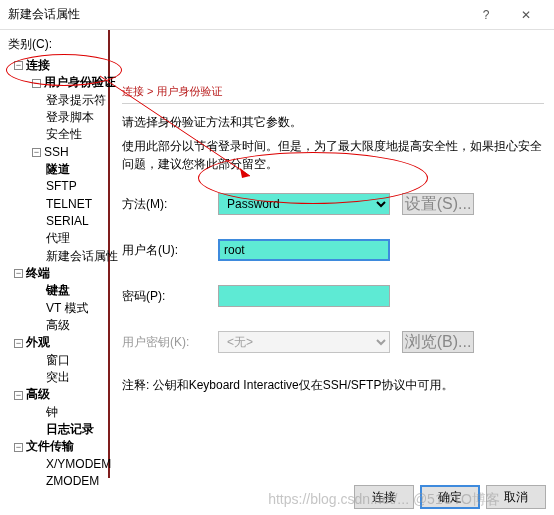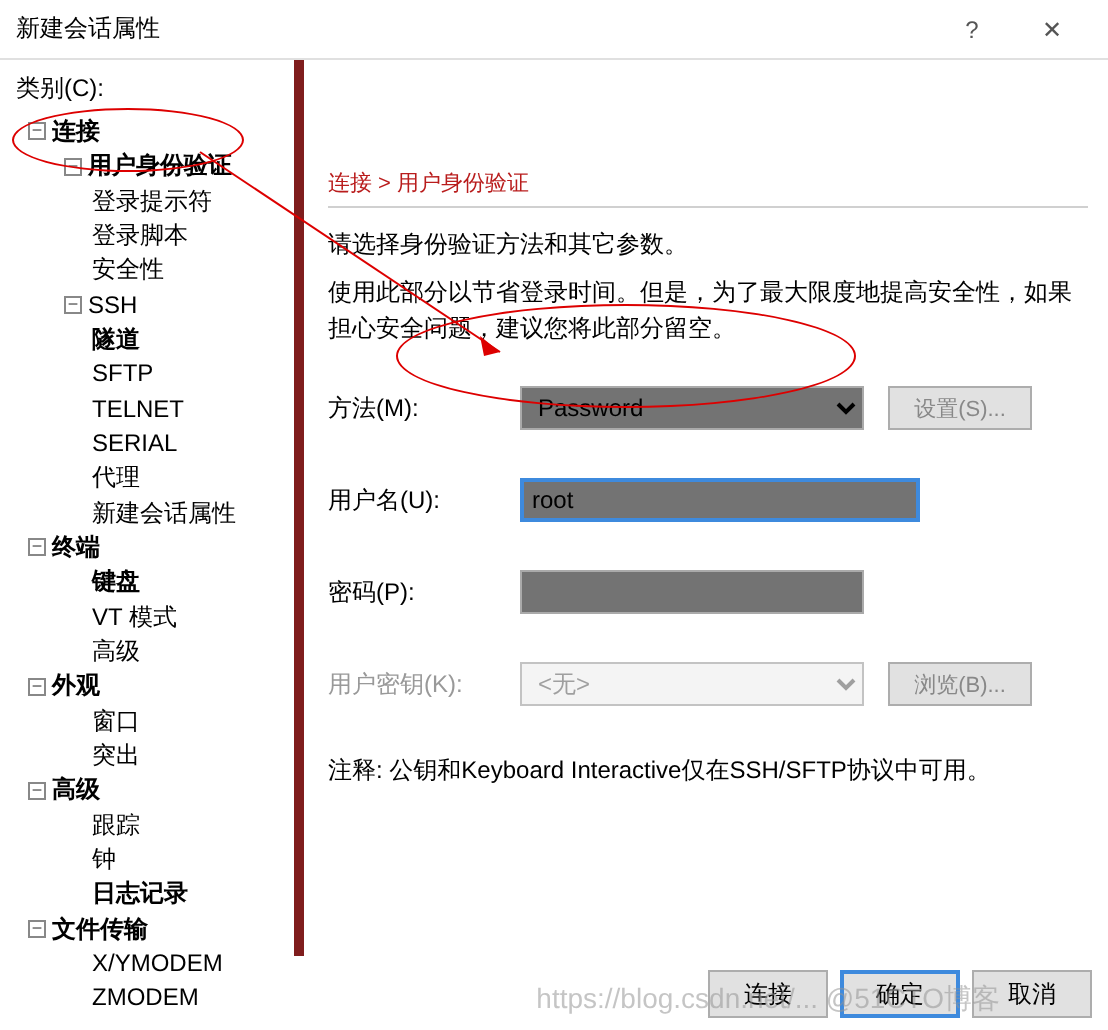--- a/index.html
+++ b/index.html
@@ -1,45 +1,45 @@
 <!DOCTYPE html>
 <html><head>
 <meta charset="utf-8">
 <style>
 * { box-sizing: border-box; font-family: "Microsoft YaHei", sans-serif; }
 body { margin: 0; background: #fff; width: 554px; height: 515px; overflow: hidden; font-size: 12px; color: #000; }
 .titlebar { height: 30px; background: #fff; display: flex; align-items: center; padding: 12px 8px; border-bottom: 1px solid #e0e0e0; }
 .titlebar .title { flex: 1; font-size: 12px; }
 .titlebar .wbtn { width: 40px; height: 30px; display: flex; align-items: center; justify-content: center; color: #555; }
 .body { display: flex; height: 448px; }
-.left { width: 152px; border-right: 5px solid #7f1d1d; padding: 4px 0 4px 4px; }
+.left { width: 110px; border-right: 2px solid #7f1d1d; padding: 4px 0 4px 4px; }
 .label-cat { font-size: 12px; margin: 2px 0 4px 4px; }
 .tree { font-size: 12px; line-height: 17px; }
 .tree .node { white-space: nowrap; }
 .tree .tog { display: inline-block; width: 9px; height: 9px; border: 1px solid #888; text-align: center; line-height: 7px; font-size: 9px; margin-right: 3px; vertical-align: middle; color: #555; }
 .tree .sp { display: inline-block; width: 14px; }
 .tree .lbl { vertical-align: middle; }
 .tree .bold { font-weight: bold; }
 .tree .d1 { padding-left: 10px; }
 .tree .d2 { padding-left: 28px; }
 .tree .d3 { padding-left: 42px; }
 .right { flex: 1; padding: 6px 10px 0 12px; position: relative; }
 .bc { color: #b91c1c; font-size: 11px; margin-bottom: 4px; margin-top: 48px; }
 .hr { border-top: 1px solid #d0d0d0; margin-bottom: 10px; }
 .desc { font-size: 12px; margin-bottom: 6px; }
 .desc2 { font-size: 12px; line-height: 18px; margin-bottom: 20px; }
 .form-row { display: flex; align-items: center; margin-bottom: 24px; height: 22px; }
 .form-row .flabel { width: 96px; font-size: 12px; }
 .form-row .disabled { color: #999; }
-.form-row select, .form-row input { height: 22px; border: 1px solid #aaa; font-size: 12px; background: #737373; padding: 0 4px; }
+.form-row select, .form-row input { height: 22px; border: 1px solid #aaa; font-size: 12px; background: #5eead4; padding: 0 4px; }
 .form-row select { width: 172px; }
-.form-row input.username { width: 200px; border: 2px solid #3e8add; }
+.form-row input.username { width: 172px; border: 2px solid #3e8add; }
 .form-row input.pwd { width: 172px; }
 .form-row select.key { width: 172px; background: #f0f0f0; color: #777; }
-.btn-side { margin-left: 12px; width: 72px; height: 22px; background: #e1e1e1; border: 1px solid #adadad; color: #888; font-size: 11px; display: inline-flex; align-items: center; justify-content: center; text-align: right; }
+.btn-side { margin-left: 12px; width: 72px; height: 22px; background: #e1e1e1; border: 1px solid #adadad; color: #888; font-size: 16px; display: inline-flex; align-items: center; justify-content: center; text-align: right; }
 .note { font-size: 12px; margin-top: 18px; }
 .footer { position: absolute; bottom: 6px; right: 8px; display: flex; gap: 6px; align-items: center; }
 .footer .btn { width: 60px; height: 24px; background: #e1e1e1; border: 1px solid #adadad; font-size: 12px; display: flex; align-items: center; justify-content: center; }
 .footer .btn.primary { border: 2px solid #3e8add; }
 .watermark { position: absolute; right: 54px; bottom: 6px; color: rgba(150,150,150,0.55); font-size: 14px; pointer-events: none; }
 
 .anno { position: absolute; border: 1px solid #d00; border-radius: 50%; pointer-events: none; }
 .anno1 { left: 6px; top: 54px; width: 116px; height: 32px; }
 .anno2 { left: 198px; top: 152px; width: 230px; height: 52px; }
 .arrow { position: absolute; left: 90px; top: 66px; width: 170px; height: 120px; pointer-events: none; }
@@ -70,21 +70,20 @@
       <div class="node d2"><span class="sp"></span><span class="lbl">代理</span></div>
       <div class="node d2"><span class="sp"></span><span class="lbl">新建会话属性</span></div>
       <div class="node d1"><span class="tog">−</span><span class="lbl bold">终端</span></div>
       <div class="node d2"><span class="sp"></span><span class="lbl bold">键盘</span></div>
       <div class="node d2"><span class="sp"></span><span class="lbl">VT 模式</span></div>
       <div class="node d2"><span class="sp"></span><span class="lbl">高级</span></div>
       <div class="node d1"><span class="tog">−</span><span class="lbl bold">外观</span></div>
       <div class="node d2"><span class="sp"></span><span class="lbl">窗口</span></div>
       <div class="node d2"><span class="sp"></span><span class="lbl">突出</span></div>
       <div class="node d1"><span class="tog">−</span><span class="lbl bold">高级</span></div>
-      <div class="node d2"><span class="sp"></span><span class="lbl">跟踪</span></div>
       <div class="node d2"><span class="sp"></span><span class="lbl">钟</span></div>
       <div class="node d2"><span class="sp"></span><span class="lbl bold">日志记录</span></div>
       <div class="node d1"><span class="tog">−</span><span class="lbl bold">文件传输</span></div>
       <div class="node d2"><span class="sp"></span><span class="lbl">X/YMODEM</span></div>
       <div class="node d2"><span class="sp"></span><span class="lbl">ZMODEM</span></div>
     </div>
   </div>
 
   <div class="right">
     <div class="bc">连接 &gt; 用户身份验证</div>

